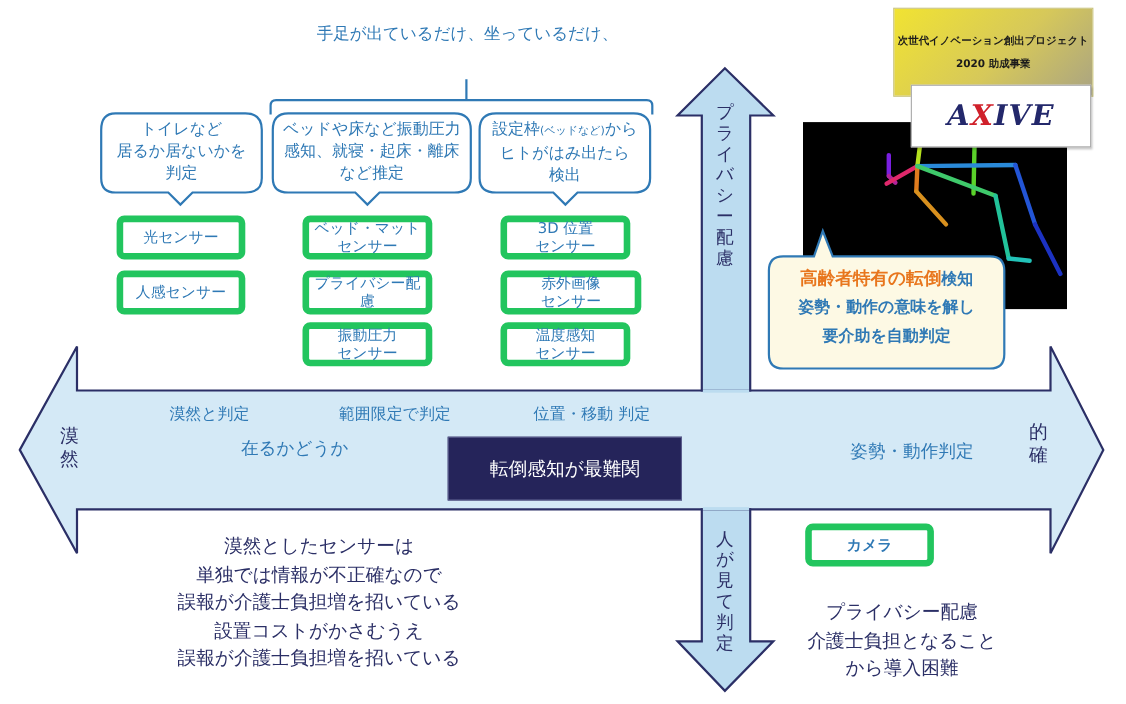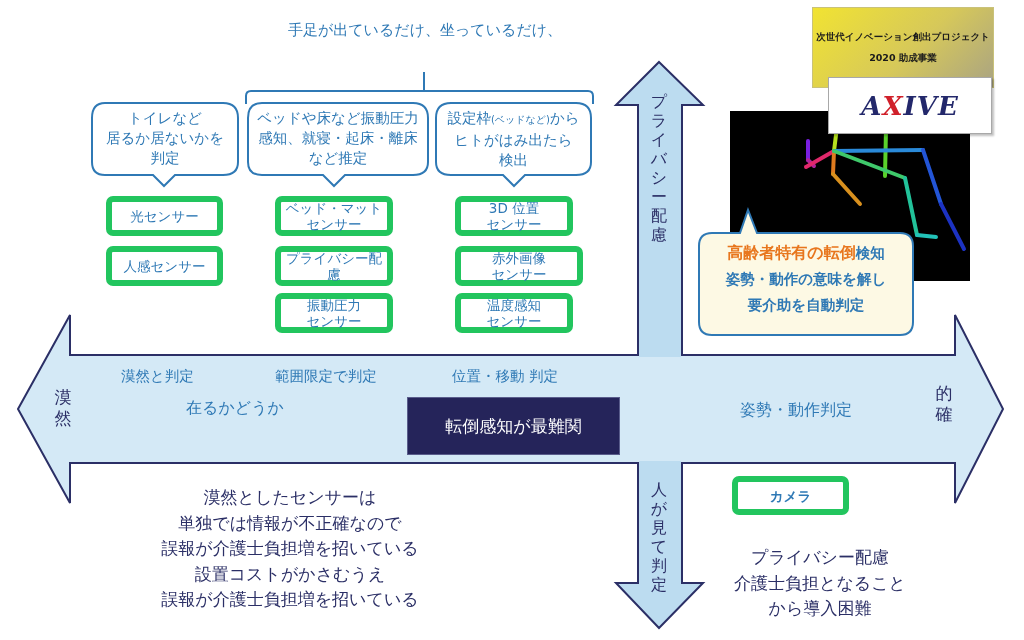--- a/index.html
+++ b/index.html
@@ -26,21 +26,21 @@
 
   
   .sensor {
     position: absolute; border: 6px solid #22c55e; border-radius: 7px;
     box-sizing: border-box; background: #fff; color: #2f79b5;
     display: flex; align-items: center; justify-content: center;
     text-align: center; font-size: 13.5px; line-height: 16px;
   }
 
   
-  .arrow-label { position: absolute; font-size: 14.5px; color: #2f79b5; white-space: nowrap; }
+  .arrow-label { position: absolute; font-size: 14.5px; color: #2f79b5; white-space: nowrap; margin-left: 33px; }
   .axis-end { position: absolute; font-size: 17px; line-height: 21px; color: #2b2f66; width: 20px; text-align: center; }
   .vert-label {
     position: absolute; font-size: 16px; line-height: 19px; color: #2b2f66;
     width: 22px; text-align: center; word-break: break-all;
   }
 
   #hardest-box {
     left: 407px; top: 397px; width: 213px; height: 58px;
     background: #25245a; color: #ffffff; font-size: 17px;
     display: flex; align-items: center; justify-content: center;

